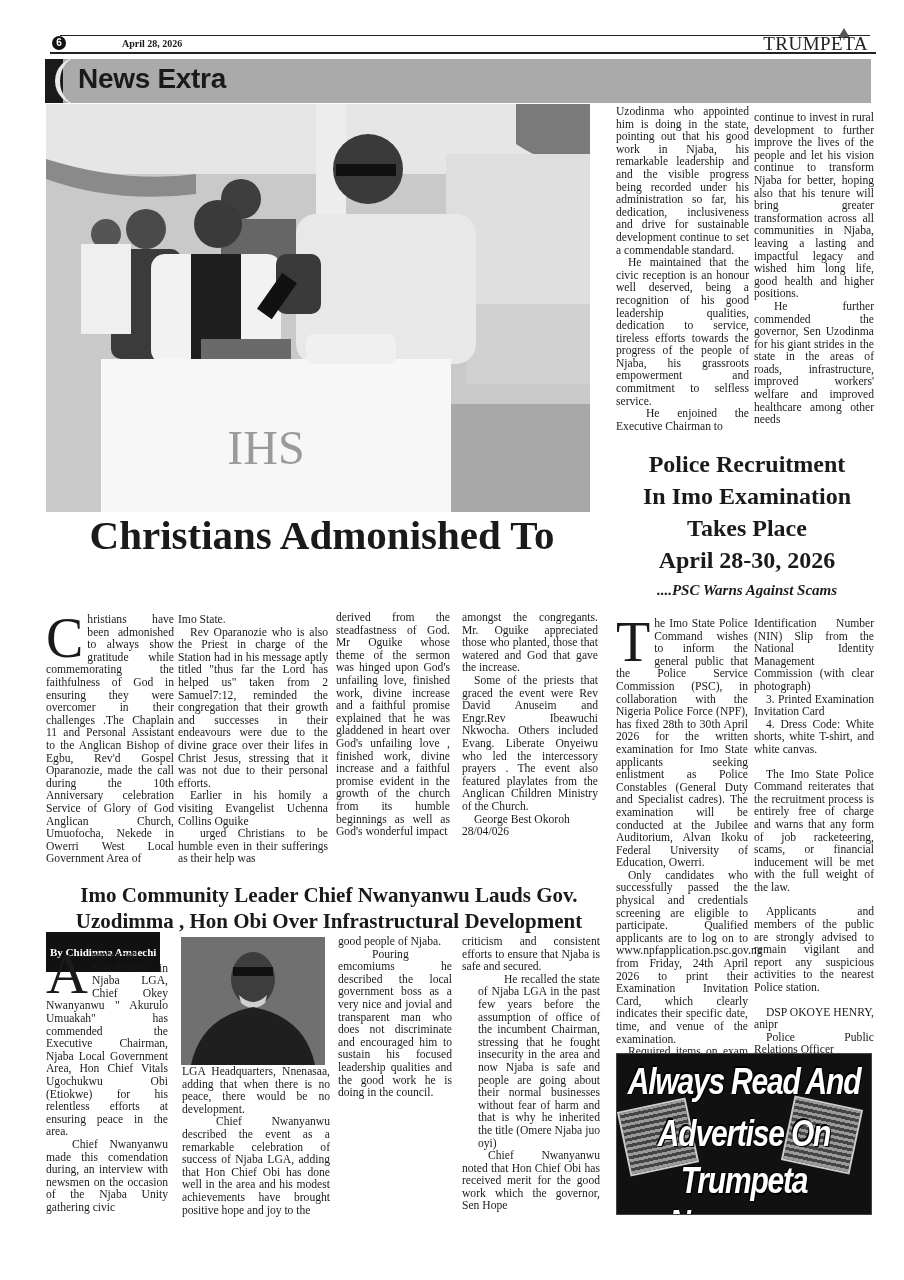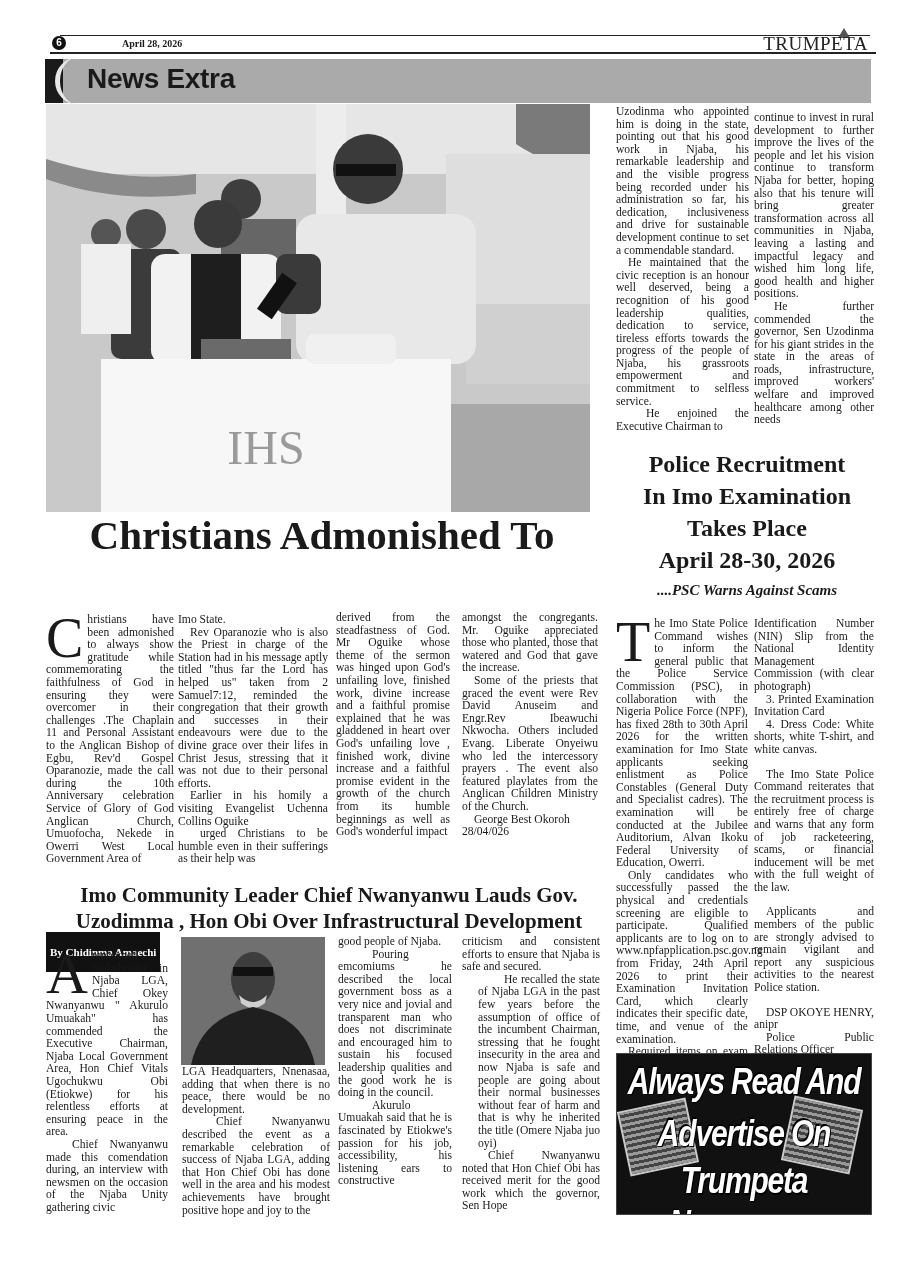--- a/index.html
+++ b/index.html
@@ -12,21 +12,21 @@
   .bottom-rule { position: absolute; left: 0; top: 20px; width: 826px; height: 2px; background: #222; }
   .page-num { position: absolute; left: 2px; top: 4px; width: 14px; height: 14px; border-radius: 50%; background: #111; color: #fff; font: bold 10px "Liberation Sans", sans-serif; text-align: center; line-height: 14px; }
   .issue-date { position: absolute; left: 72px; top: 6px; font: bold 10px "Liberation Serif", serif; }
   .masthead { position: absolute; right: 8px; top: 1px; font: 19px "Liberation Serif", serif; letter-spacing: 0.5px; color: #222; }
   .masthead-mark { position: absolute; right: 26px; top: -4px; width: 0; height: 0; border-left: 6px solid transparent; border-right: 6px solid transparent; border-bottom: 10px solid #555; }
 
   
   .section-banner { position: absolute; left: 45px; top: 59px; width: 826px; height: 44px; background: #aaaaaa; }
   .banner-cap { position: absolute; left: 0; top: 0; width: 18px; height: 44px; background: #1a1a1a; }
   .banner-curve { position: absolute; left: 10px; top: -2px; width: 24px; height: 48px; border-radius: 24px 0 0 24px; border-left: 5px solid #e8e8e8; }
-  .section-title { position: absolute; left: 42px; top: 4px; font: bold 28px "Liberation Sans", sans-serif; color: #1a1a1a; letter-spacing: -0.3px; }
+  .section-title { position: absolute; left: 33px; top: 4px; font: bold 28px "Liberation Sans", sans-serif; color: #1a1a1a; letter-spacing: -0.3px; }
 
   
   .lead-photo { position: absolute; left: 46px; top: 104px; width: 544px; height: 408px; overflow: hidden; background: #0f766e; }
   .lead-photo svg { width: 100%; height: 100%; display: block; }
 
   
   .col { position: absolute; font-size: 11.6px; line-height: 12.6px; text-align: justify; }
   .col p { text-indent: 12px; }
   .col p.noindent { text-indent: 0; }
 
@@ -182,21 +182,20 @@
   <span>renowned Stakeholder in Njaba LGA, Chief Okey Nwanyanwu " Akurulo Umuakah" has commended the Executive Chairman, Njaba Local Government Area, Hon Chief Vitals Ugochukwu Obi (Etiokwe) for his relentless efforts at ensuring peace in the area.</span>
   <p style="text-indent:26px;">Chief Nwanyanwu made this comendation during, an interview with newsmen on the occasion of the Njaba Unity gathering civic</p>
 </div>
 <div class="col" style="left:182px; top:1066px; width:148px;">
   <p class="noindent">LGA Headquarters, Nnenasaa, adding that when there is no peace, there would be no development.</p>
   <p style="text-indent:34px;">Chief Nwanyanwu described the event as a remarkable celebration of success of Njaba LGA, adding that Hon Chief Obi has done well in the area and his modest achievements have brought positive hope and joy to the</p>
 </div>
 <div class="col" style="left:338px; top:936px; width:114px;">
   <p class="noindent">good people of Njaba.</p>
   <p style="text-indent:34px;">Pouring emcomiums he described the local government boss as a very nice and jovial and transparent man who does not discriminate and encouraged him to sustain his focused leadership qualities and the good work he is doing in the council.</p>
-  <p style="text-indent:34px;">Akurulo Umuakah said that he is fascinated by Etiokwe's passion for his job, accessibility, his listening ears to constructive</p>
 </div>
 <div class="col" style="left:462px; top:936px; width:138px;">
   <p class="noindent">criticism and consistent efforts to ensure that Njaba is safe and secured.</p>
   <p style="text-indent:26px;margin-left:16px;">He recalled the state of Njaba LGA in the past few years before the assumption of office of the incumbent Chairman, stressing that he fought insecurity in the area and now Njaba is safe and people are going about their normal businesses without fear of harm and that is why he inherited the title (Omere Njaba juo oyi)</p>
   <p style="text-indent:26px;">Chief Nwanyanwu noted that Hon Chief Obi has received merit for the good work which the governor, Sen Hope</p>
 </div>
 
 <div class="ad-box">
   <div class="ad-paper" style="left:6px; top:50px; transform:rotate(-12deg);"></div>
   <div class="ad-paper" style="left:170px; top:48px; transform:rotate(12deg);"></div>

